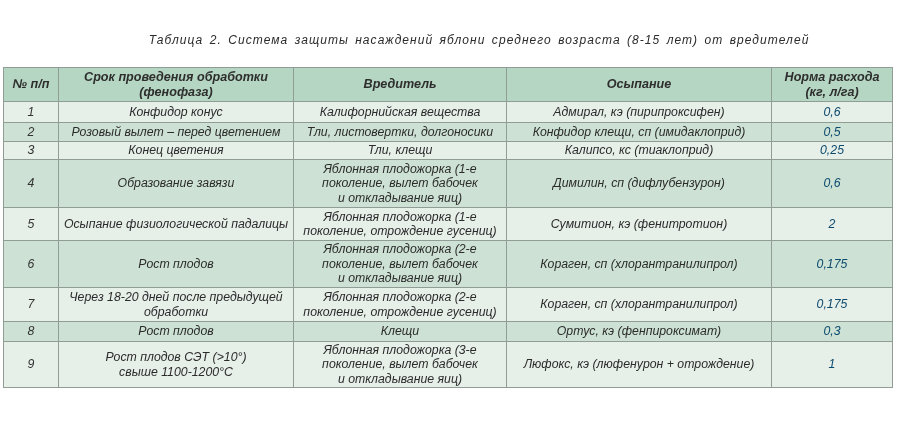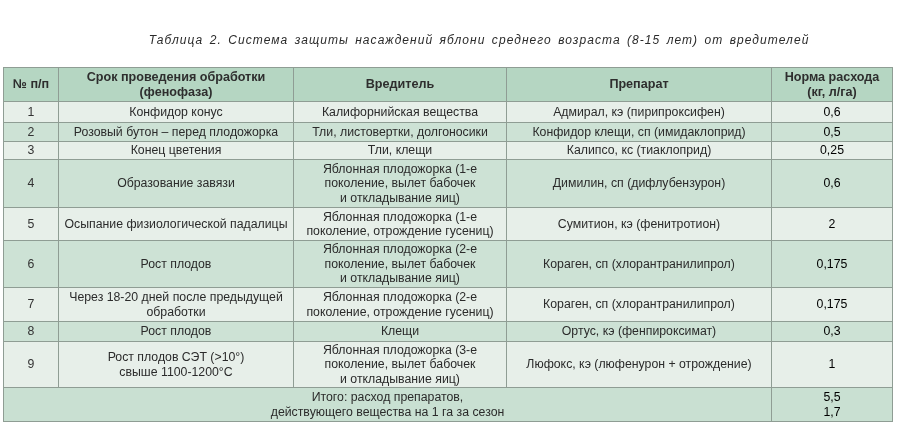--- a/index.html
+++ b/index.html
@@ -31,41 +31,42 @@
     }
     table.data {
       position: absolute;
       left: 3px;
       top: 67px;
       width: 889px;
       border-collapse: collapse;
       table-layout: fixed;
       font-size: 12.3px;
       line-height: 14.5px;
+      font-style: italic;
     }
     table.data td, table.data th {
       border: 1px solid #8f9d94;
       text-align: center;
       vertical-align: middle;
       padding: 0 3px;
       overflow: hidden;
     }
     table.data th {
       background: #b5d6c2;
       font-weight: bold;
       font-size: 12.6px;
       color: #2e2e2e;
       height: 33px;
       line-height: 14.5px;
     }
     tr.light td { background: #e7efe9; }
     tr.mint td  { background: #cde2d5; }
     tr.total td { background: #c9e0d2; }
     .num { color: #333; }
-    .rate { color: #000000; }
+    .rate { color: #0c4a6e; }
   </style>
 </head>
 <body>
 
 <div class="title">Таблица 2. Система защиты насаждений яблони среднего возраста (8-15 лет) от вредителей</div>
 
 <table class="data">
   <colgroup>
     <col style="width:55px">
     <col style="width:235px">
@@ -74,21 +75,21 @@
     <col style="width:121px">
   </colgroup>
   <thead>
     <tr>
       <th>№ п/п</th>
       <th>
         <div>Срок проведения обработки</div>
         <div>(фенофаза)</div>
       </th>
       <th>Вредитель</th>
-      <th>Препарат</th>
+      <th>Осыпание</th>
       <th>
         <div>Норма расхода</div>
         <div>(кг,  л/га)</div>
       </th>
     </tr>
   </thead>
   <tbody>
 
     <tr class="light" style="height:21px">
       <td class="num">1</td>
@@ -98,21 +99,21 @@
       <td>
           <div>Калифорнийская вещества</div>
         </td>
       <td>Адмирал, кэ (пирипроксифен)</td>
       <td class="rate">0,6</td>
     </tr>
 
     <tr class="mint" style="height:19px">
       <td class="num">2</td>
       <td>
-          <div>Розовый бутон – перед плодожорка</div>
+          <div>Розовый вылет – перед цветением</div>
         </td>
       <td>
           <div>Тли, листовертки, долгоносики</div>
         </td>
       <td>Конфидор клещи, сп (имидаклоприд)</td>
       <td class="rate">0,5</td>
     </tr>
 
     <tr class="light" style="height:18px">
       <td class="num">3</td>
@@ -201,24 +202,14 @@
       </td>
       <td>
         <div>Яблонная плодожорка (3-е</div>
         <div>поколение, вылет бабочек</div>
         <div>и откладывание яиц)</div>
       </td>
       <td>Люфокс, кэ (люфенурон + отрождение)</td>
       <td class="rate">1</td>
     </tr>
 
-    <tr class="total" style="height:34px">
-      <td colspan="4">
-        <div>Итого: расход препаратов,</div>
-        <div>действующего вещества на 1 га за сезон</div>
-      </td>
-      <td class="rate">
-        <div>5,5</div>
-        <div>1,7</div>
-      </td>
-    </tr>
   </tbody>
 </table>
 
 </body></html>

